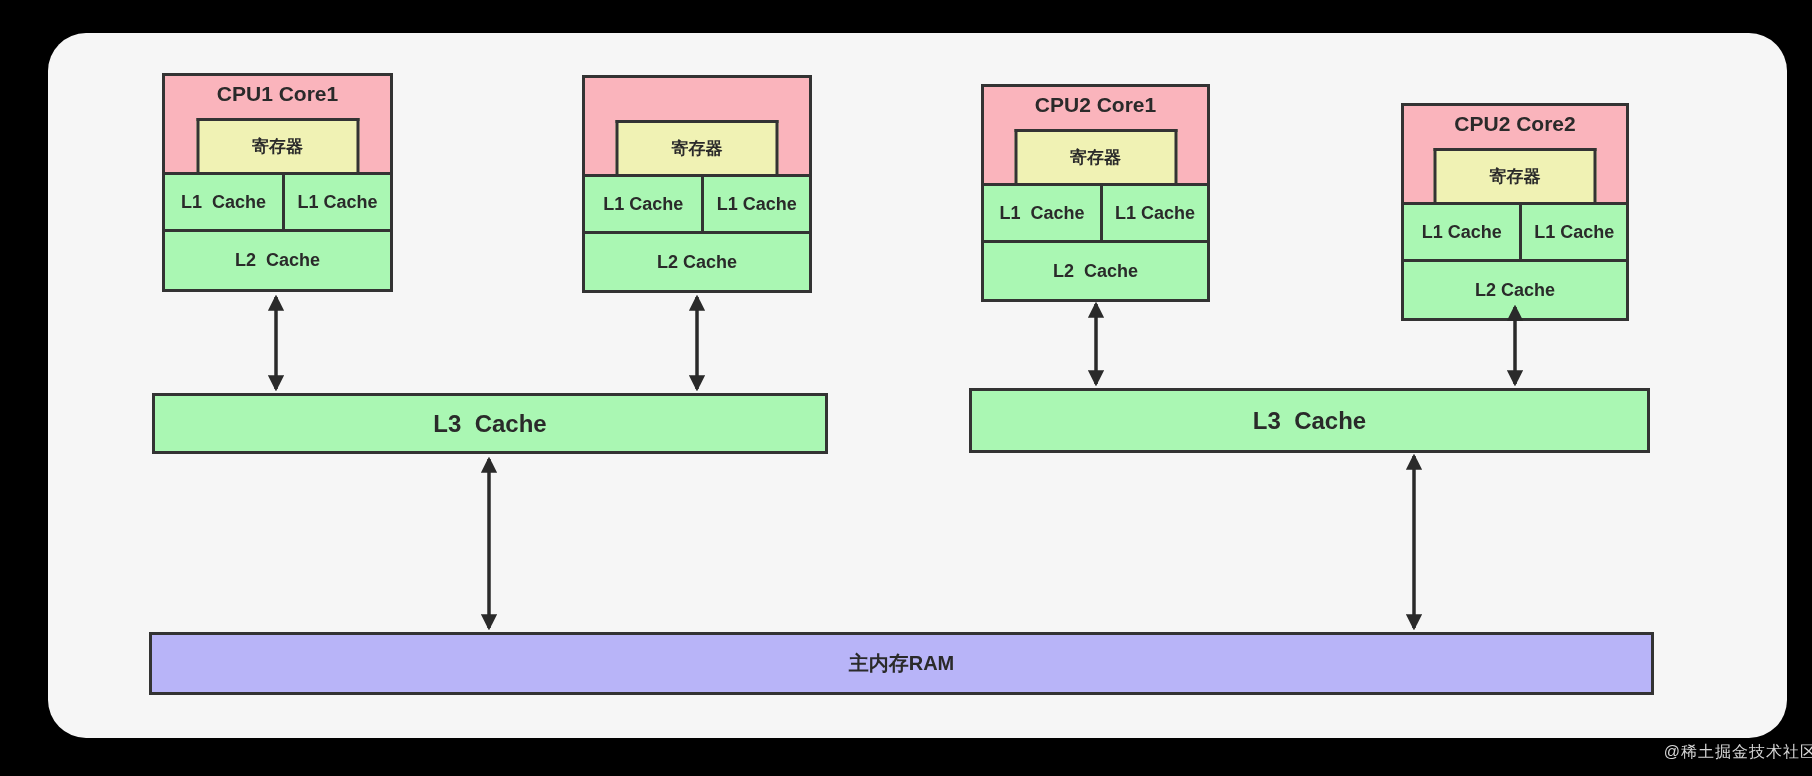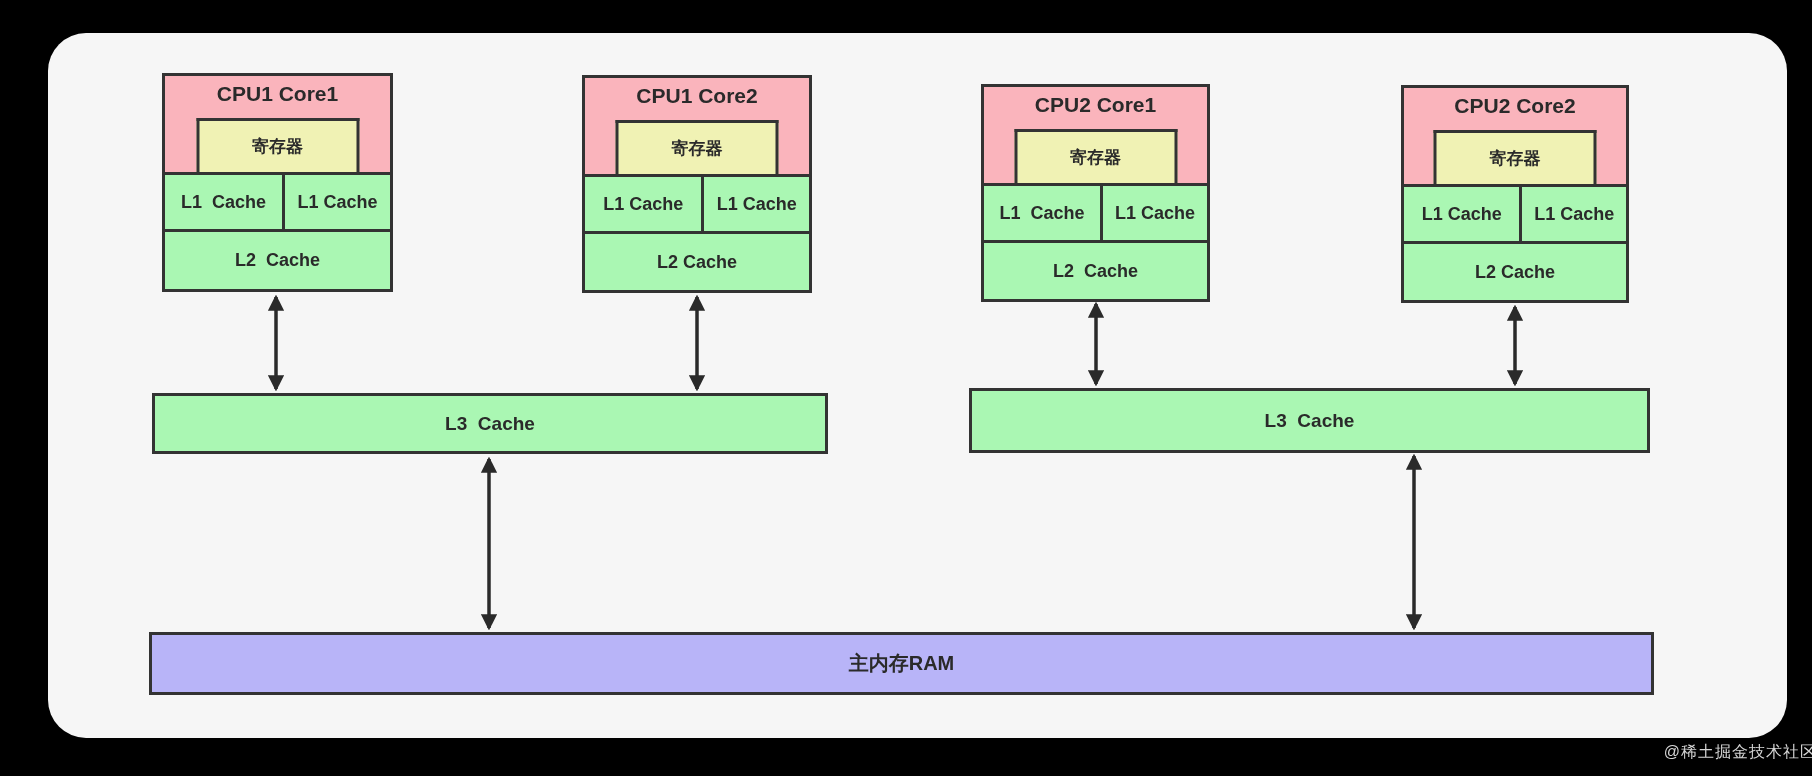--- a/index.html
+++ b/index.html
@@ -20,21 +20,21 @@
     background:var(--register);border:3px solid var(--border);border-bottom:none;
     display:flex;align-items:center;justify-content:center;font-size:17px;}
   .l1-row{flex:0 0 57px;display:flex;border-top:3px solid var(--border);background:var(--cache);}
   .l1-cell{display:flex;align-items:center;justify-content:center;font-size:18px;}
   .l1-cell.first{flex:0 0 52%;}
   .l1-cell.second{flex:1;border-left:3px solid var(--border);}
   .l2-row{flex:1;display:flex;align-items:center;justify-content:center;border-top:3px solid var(--border);
     background:var(--cache);font-size:18px;}
 
   .l3-bar{position:absolute;border:3px solid var(--border);background:var(--cache);
-    display:flex;align-items:center;justify-content:center;font-size:19px;}
+    display:flex;align-items:center;justify-content:center;font-size:24px;}
   .ram-bar{position:absolute;left:137px;top:632px;width:1505px;height:63px;border:3px solid var(--border);
     background:var(--ram);display:flex;align-items:center;justify-content:center;font-size:20px;}
 
   .arrows{position:absolute;left:0;top:0;width:1812px;height:776px;color:var(--arrow);pointer-events:none;}
   .arrows line{stroke:currentColor;stroke-width:3.5;}
 
   .watermark{position:absolute;right:7px;top:742px;color:var(--watermark);font-size:16px;font-weight:400;
     letter-spacing:1px;white-space:pre;}
 </style>
 </head>
@@ -50,21 +50,20 @@
     </div>
     <div class="l1-row">
       <div class="l1-cell first label">L1  Cache</div>
       <div class="l1-cell second label">L1 Cache</div>
     </div>
     <div class="l2-row label">L2  Cache</div>
   </div>
 
   <div class="core" style="left:570px;top:75px;width:230px;height:218px">
     <div class="core-header">
-      <div class="core-title label">CPU1 Core2</div>
       <div class="register label">寄存器</div>
     </div>
     <div class="l1-row">
       <div class="l1-cell first label">L1 Cache</div>
       <div class="l1-cell second label">L1 Cache</div>
     </div>
     <div class="l2-row label">L2 Cache</div>
   </div>
 
   <div class="core" style="left:969px;top:84px;width:229px;height:218px">
@@ -72,21 +71,21 @@
       <div class="core-title label">CPU2 Core1</div>
       <div class="register label">寄存器</div>
     </div>
     <div class="l1-row">
       <div class="l1-cell first label">L1  Cache</div>
       <div class="l1-cell second label">L1 Cache</div>
     </div>
     <div class="l2-row label">L2  Cache</div>
   </div>
 
-  <div class="core" style="left:1389px;top:85px;width:228px;height:218px">
+  <div class="core" style="left:1389px;top:103px;width:228px;height:218px">
     <div class="core-header">
       <div class="core-title label">CPU2 Core2</div>
       <div class="register label">寄存器</div>
     </div>
     <div class="l1-row">
       <div class="l1-cell first label">L1 Cache</div>
       <div class="l1-cell second label">L1 Cache</div>
     </div>
     <div class="l2-row label">L2 Cache</div>
   </div>

